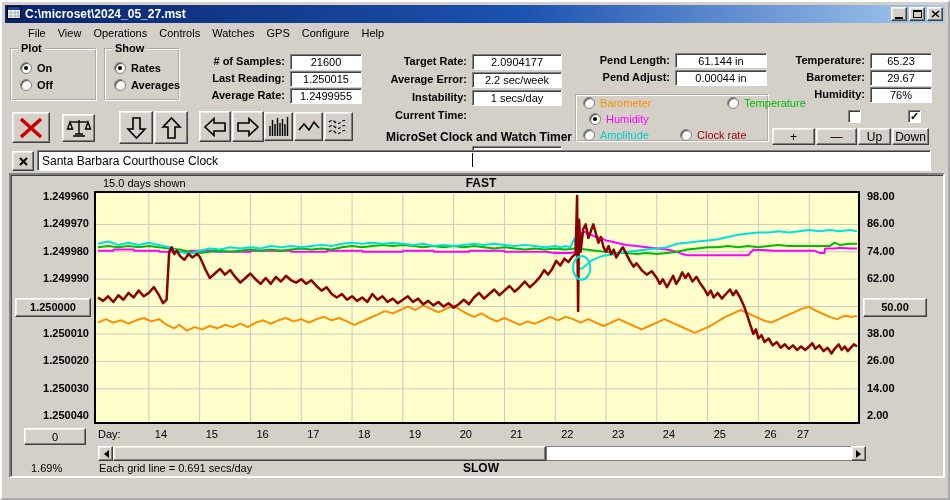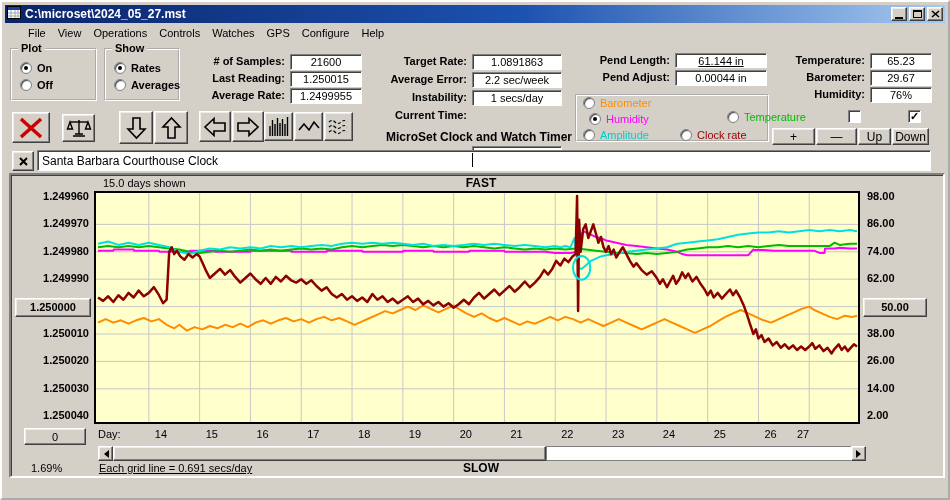--- a/index.html
+++ b/index.html
@@ -58,21 +58,21 @@
   .axis-label-l{position:absolute;width:78px;text-align:right;font-size:11px;font-weight:bold;}
   .axis-label-r{position:absolute;left:856px;text-align:left;font-size:11px;font-weight:bold;}
   .axis-btn{position:absolute;font-size:11px;font-weight:bold;height:19px;}
   .day-tick{position:absolute;top:253px;font-size:11px;}
   #days-shown{position:absolute;left:92px;top:2px;font-size:11px;}
   #fast-label{position:absolute;left:440px;top:1px;width:60px;text-align:center;font-size:12px;font-weight:bold;}
   #slow-label{position:absolute;left:440px;top:286px;width:60px;text-align:center;font-size:12px;font-weight:bold;}
   #day-axis-label{position:absolute;left:87px;top:253px;font-size:11px;}
   #zero-btn{position:absolute;left:13px;top:253px;width:62px;height:17px;font-size:11px;}
   #pct-label{position:absolute;left:20px;top:287px;font-size:11px;}
-  #grid-note{position:absolute;left:88px;top:287px;font-size:11px;text-decoration:underline;}
+  #grid-note{position:absolute;left:88px;top:287px;font-size:11px;}
   
   #hscroll{position:absolute;left:87px;top:271px;width:768px;height:15px;display:flex;}
   .sb-arrow{width:15px;height:15px;flex:0 0 15px;}
   .tri-l{width:0;height:0;border:4px solid transparent;border-right:5px solid #000;margin-left:-3px;}
   .tri-r{width:0;height:0;border:4px solid transparent;border-left:5px solid #000;margin-right:-3px;}
   #sb-thumb{width:433px;height:15px;}
   #sb-track{flex:1;background:#fff;border:1px solid #808080;border-right:none;}
 </style>
 </head>
 <body>
@@ -139,29 +139,29 @@
     </div>
 
   <div id="readouts">
       <div class="flabel" style="left: 175px; top: 53px; width: 108px;"># of Samples:</div>
       <div class="fvalue sunk" style="left: 288px; top: 52px; width: 72px; height: 16px;">21600</div>
       <div class="flabel" style="left: 175px; top: 70px; width: 108px;">Last Reading:</div>
       <div class="fvalue sunk" style="left: 288px; top: 69px; width: 72px; height: 16px;">1.250015</div>
       <div class="flabel" style="left: 175px; top: 87px; width: 108px;">Average Rate:</div>
       <div class="fvalue sunk" style="left: 288px; top: 86px; width: 72px; height: 16px;">1.2499955</div>
       <div class="flabel" style="left: 373px; top: 53px; width: 92px;">Target Rate:</div>
-      <div class="fvalue sunk" style="left: 470px; top: 52px; width: 90px; height: 16px;">1.0891863</div>
+      <div class="fvalue sunk" style="left: 470px; top: 52px; width: 90px; height: 16px;">2.0904177</div>
       <div class="flabel" style="left: 373px; top: 71px; width: 92px;">Average Error:</div>
       <div class="fvalue sunk" style="left: 470px; top: 70px; width: 90px; height: 16px;">2.2 sec/week</div>
       <div class="flabel" style="left: 373px; top: 89px; width: 92px;">Instability:</div>
       <div class="fvalue sunk" style="left: 470px; top: 88px; width: 90px; height: 16px;">1 secs/day</div>
       <div class="flabel" style="left: 373px; top: 107px; width: 92px;">Current Time:</div>
       <div class="fvalue sunk" style="left: 470px; top: 106px; width: 90px; height: 16px; margin-top: 38px;">12:00:24 AM</div>
       <div class="flabel" style="left: 565px; top: 52px; width: 103px;">Pend Length:</div>
-      <div class="fvalue sunk" style="left: 673px; top: 51px; width: 92px; height: 15px; text-decoration: underline;">61.144 in</div>
+      <div class="fvalue sunk" style="left: 673px; top: 51px; width: 92px; height: 15px;">61.144 in</div>
       <div class="flabel" style="left: 565px; top: 69px; width: 103px;">Pend Adjust:</div>
       <div class="fvalue sunk" style="left: 673px; top: 68px; width: 92px; height: 16px;">0.00044 in</div>
       <div class="flabel" style="left: 770px; top: 52px; width: 93px;">Temperature:</div>
       <div class="fvalue sunk" style="left: 868px; top: 51px; width: 62px; height: 16px;">65.23</div>
       <div class="flabel" style="left: 770px; top: 69px; width: 93px;">Barometer:</div>
       <div class="fvalue sunk" style="left: 868px; top: 68px; width: 62px; height: 16px;">29.67</div>
       <div class="flabel" style="left: 770px; top: 86px; width: 93px;">Humidity:</div>
       <div class="fvalue sunk" style="left: 868px; top: 85px; width: 62px; height: 16px;">76%</div>
     </div>
   <div id="trace-panel">
@@ -172,21 +172,21 @@
       <div class="radio-row" style="left: 12px; top: 17px; justify-content: flex-end;">
         <div class="radio">
           <div class="dot"></div>
         </div>
         <div style="color: rgb(255, 0, 255); font-weight: normal;">Humidity</div>
       </div>
       <div class="radio-row" style="left: 6px; top: 33px;">
         <div class="radio"></div>
         <div style="color: rgb(0, 204, 204); font-weight: normal;">Amplitude</div>
       </div>
-      <div class="radio-row" style="left: 103px; top: 15px; padding-left: 47px;">
+      <div class="radio-row" style="left: 103px; top: 1px; padding-left: 47px;">
         <div class="radio"></div>
         <div style="color: rgb(0, 187, 0); font-weight: normal;">Temperature</div>
       </div>
       <div class="radio-row" style="left: 103px; top: 33px;">
         <div class="radio"></div>
         <div style="color: rgb(153, 0, 0); font-weight: normal;">Clock rate</div>
       </div>
     </div>
   <div id="checkbox-area">
       <div class="cb sunk" style="left: 846px; top: 108px;"></div>

